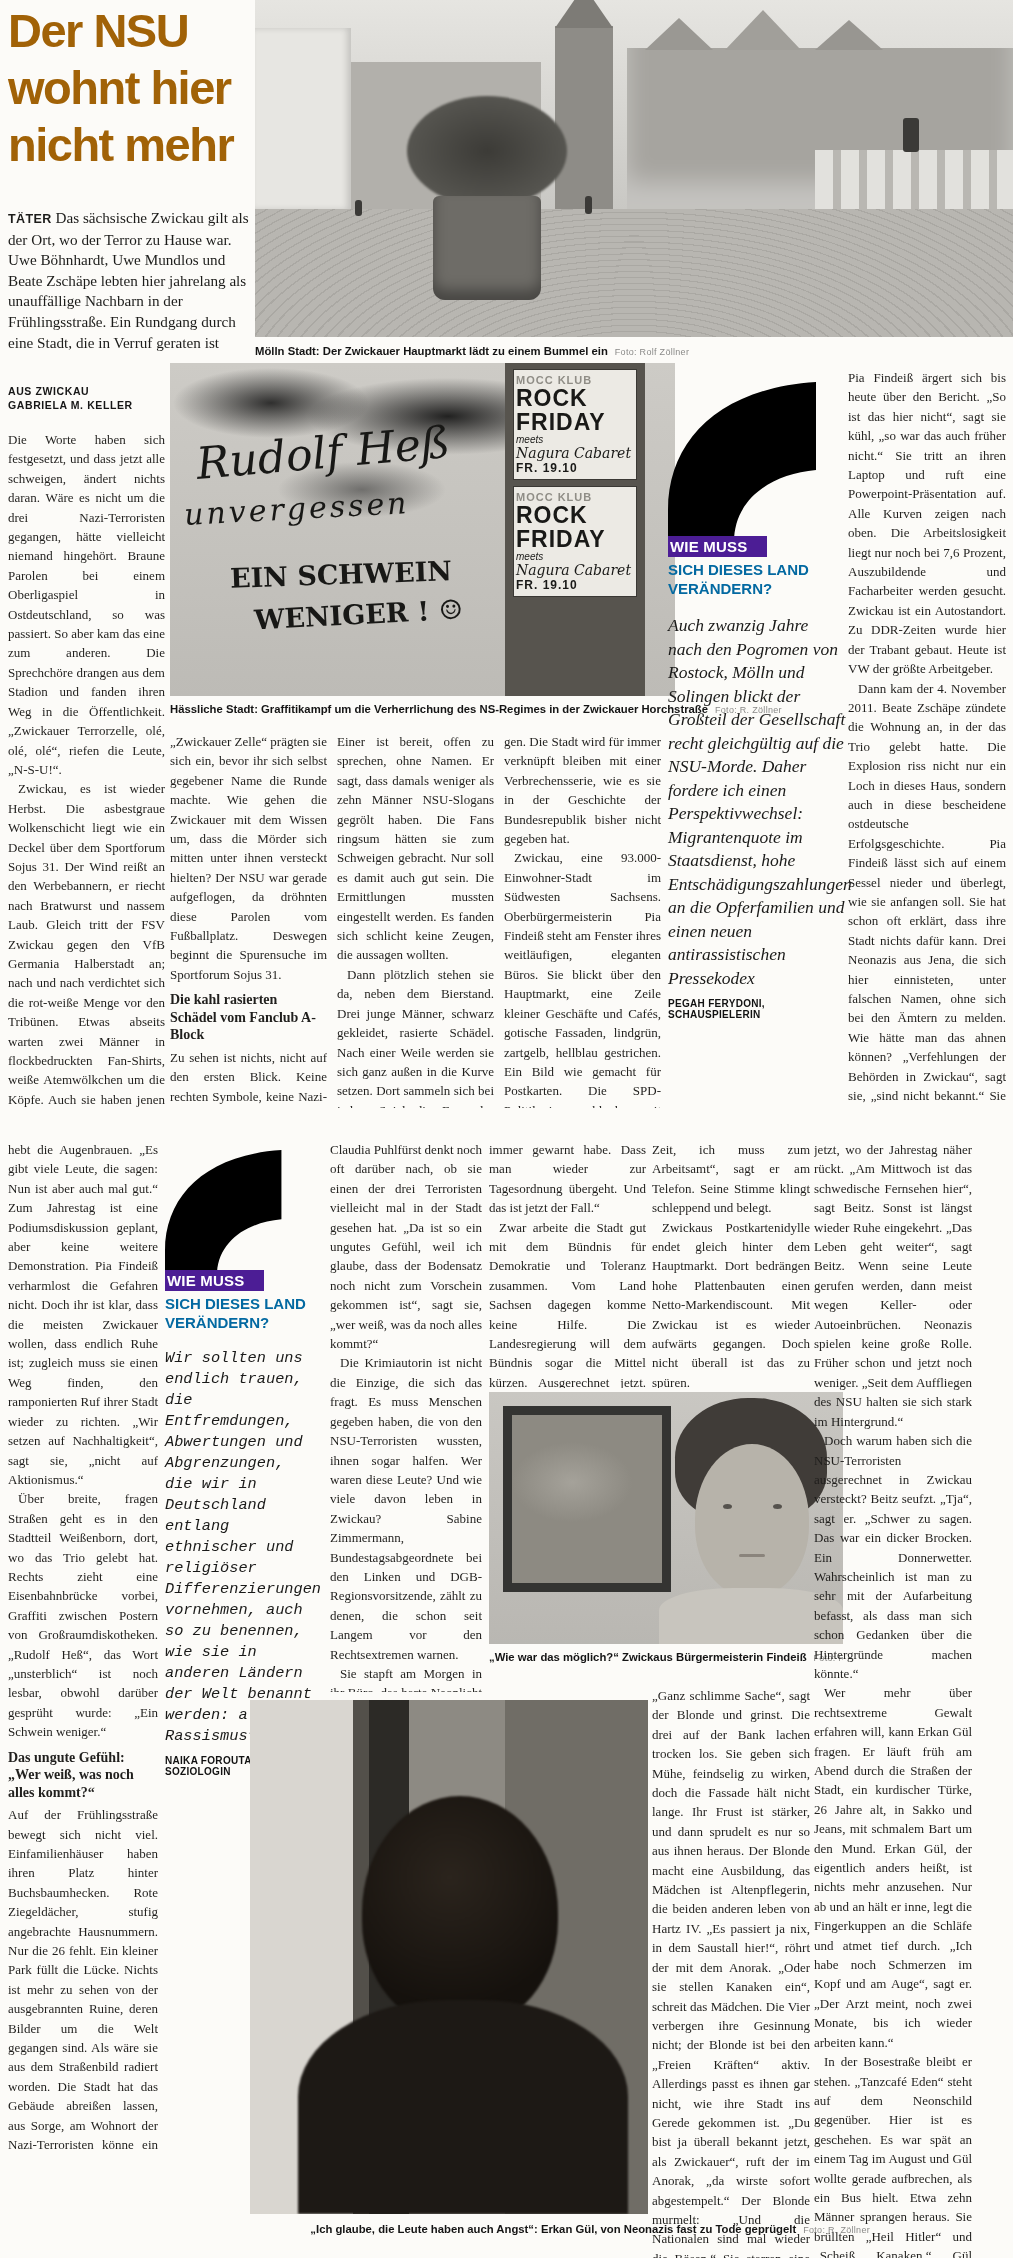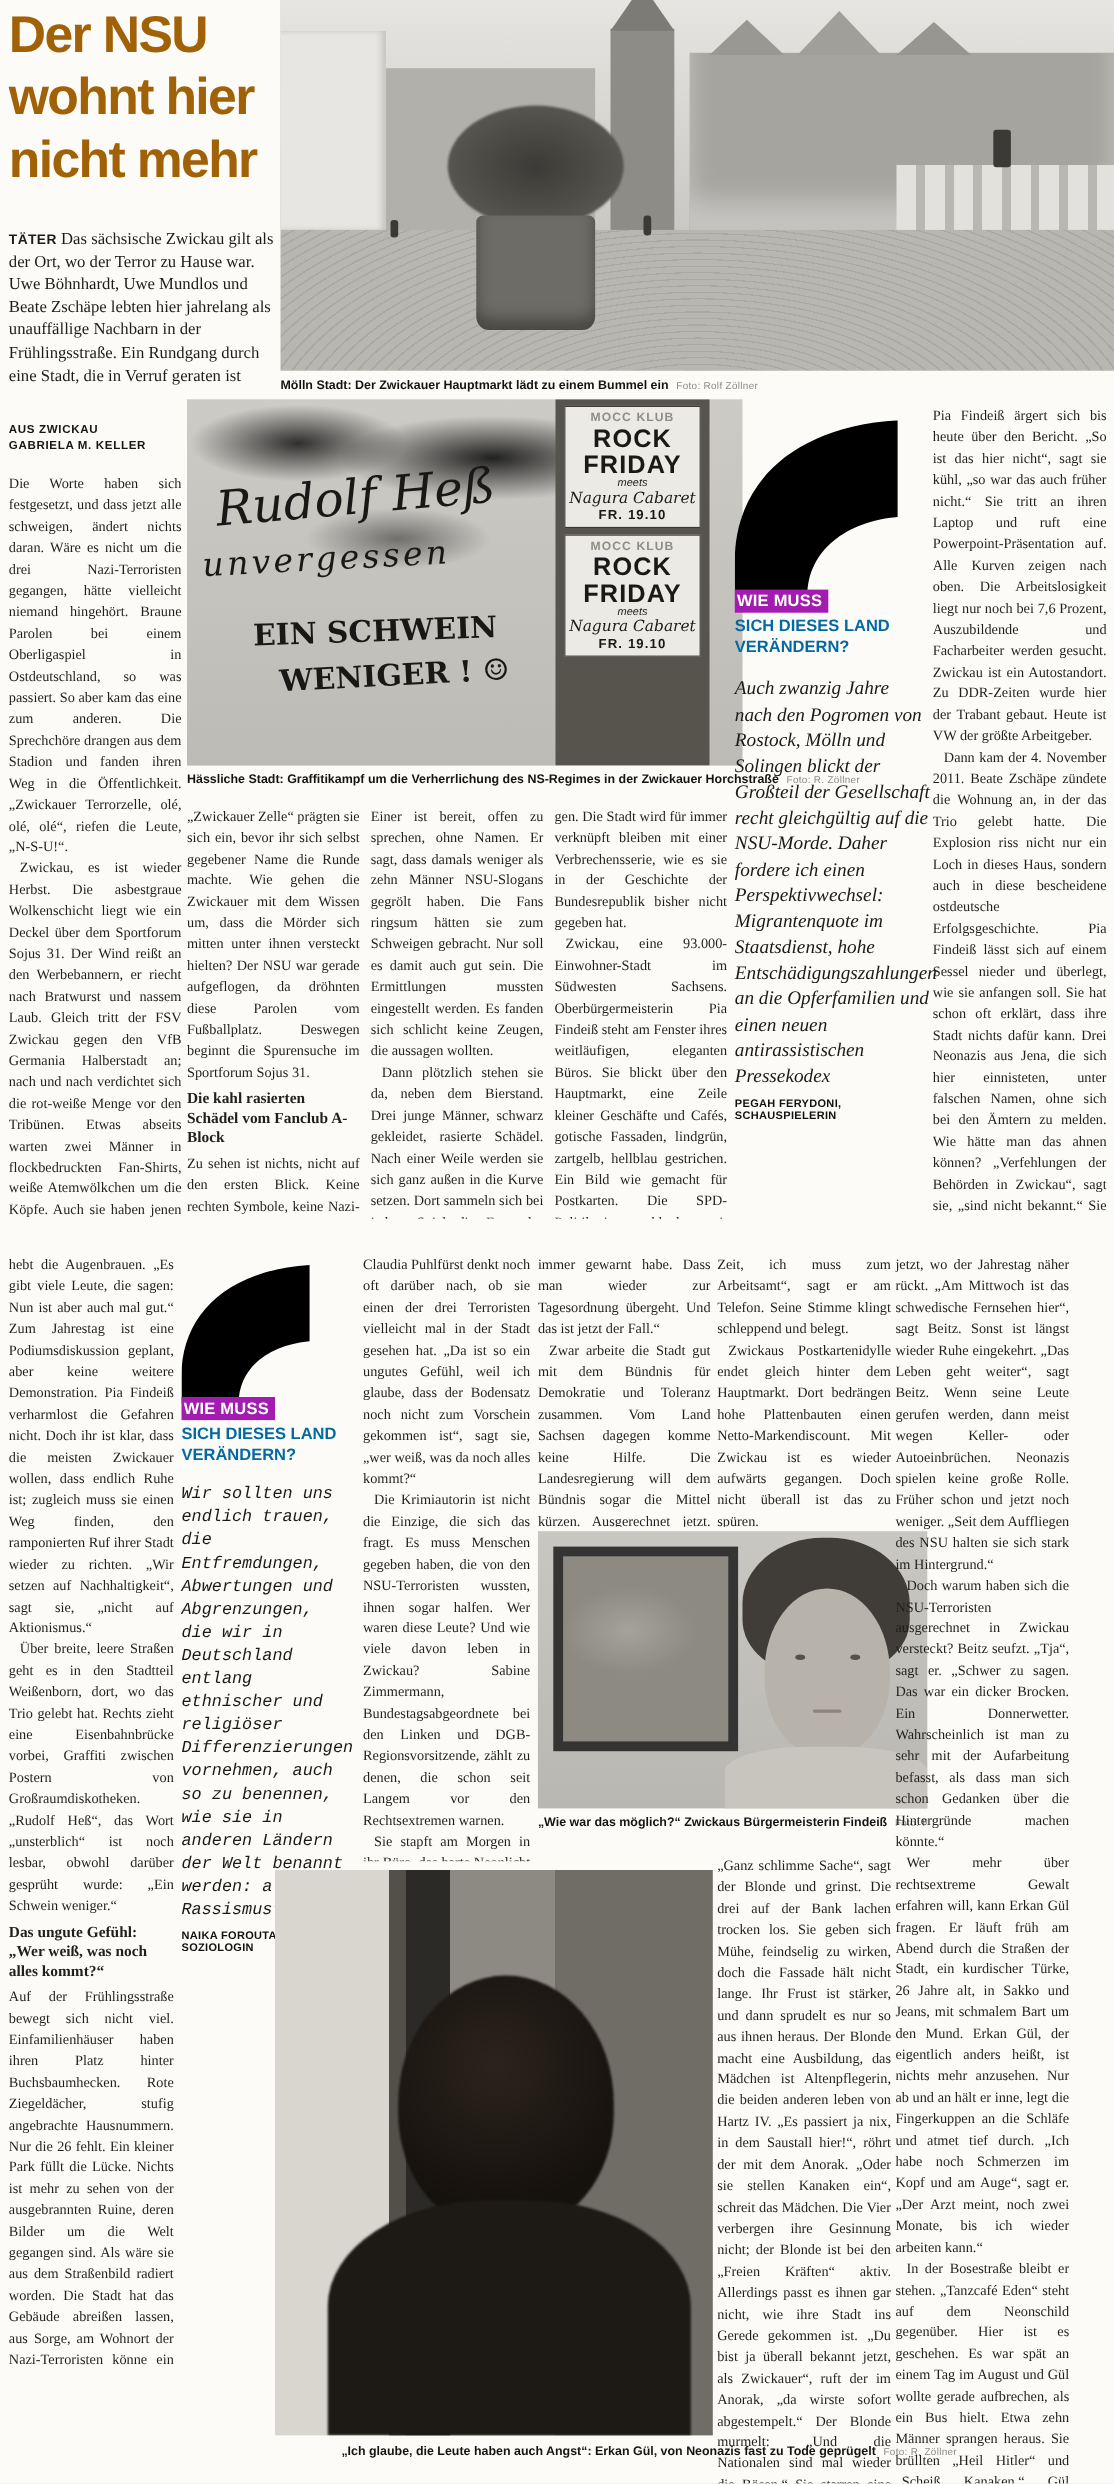--- a/index.html
+++ b/index.html
@@ -18,22 +18,22 @@
   .cap{position:absolute;font-family:"Liberation Sans",sans-serif;font-weight:bold;
        font-size:11.3px;line-height:14px;color:#141414;white-space:nowrap;overflow:hidden;}
   .cap .credit{font-weight:normal;font-size:9px;color:#8a8a88;margin-left:7px;letter-spacing:.3px;}
   
   .col{position:absolute;font-size:13px;line-height:19.4px;text-align:justify;overflow:hidden;color:#201f1d;}
   .col p{margin:0;}
   .col p + p{text-indent:10px;}
   .subhead{font-weight:bold;font-size:14px;line-height:17.5px;margin:7px 0 4px;text-align:left;}
   
   .pull{position:absolute;font-family:"Liberation Sans",sans-serif;}
-  .pull .qlabel{display:inline-block;background:#a21caf;color:#fff;font-weight:bold;
-    font-size:15px;padding:2px 6px 2px 2px;letter-spacing:.2px;}
+  .pull .qlabel{display:inline-block;background:#4c1d95;color:#fff;font-weight:bold;
+    font-size:15px;padding:2px 20px 2px 2px;letter-spacing:.2px;}
   .pull .qhead{font-weight:bold;font-size:15px;line-height:19px;color:#0369a1;margin-top:3px;}
   .pull .qtext{font-family:"Liberation Serif",serif;font-style:italic;color:#1a1a19;margin-top:16px;}
   #quote1 .qtext{font-size:17.5px;line-height:23.5px;}
   #quote2 .qtext{font-size:15.3px;line-height:21px;font-family:Liberation Mono, monospace;}
   .pull .qattr{font-weight:bold;font-size:10px;letter-spacing:.3px;margin-top:8px;color:#111;}
   .qglyph{display:block;margin-bottom:-6px;}
   
   .sky{position:absolute;left:0;top:0;width:100%;height:62%;background:linear-gradient(#e6e5e1,#c9c8c4);}
   .bld{position:absolute;}
   .gable{position:absolute;width:0;height:0;}
@@ -44,21 +44,21 @@
   .figure{position:absolute;background:#3b3a37;border-radius:3px;filter:blur(.6px);}
   
   #wall{background:
      radial-gradient(140px 50px at 20% 12%, rgba(20,20,20,.85), rgba(20,20,20,0) 70%),
      radial-gradient(200px 55px at 55% 16%, rgba(15,15,15,.9), rgba(15,15,15,0) 70%),
      radial-gradient(120px 40px at 38% 38%, rgba(40,40,40,.55), rgba(40,40,40,0) 70%),
      radial-gradient(90px 60px at 80% 70%, rgba(90,88,84,.4), rgba(90,88,84,0) 70%),
      linear-gradient(#cdcbc6,#bdbbb6);}
   .spray{position:absolute;color:#181816;font-style:italic;font-family:"DejaVu Serif",serif;white-space:nowrap;}
   .posterpanel{position:absolute;background:#57544e;}
-  .poster{background:#eceae4;border:1px solid #3a3834;margin:6px auto;width:118px;text-align:center;
+  .poster{background:#eceae4;border:1px solid #3a3834;margin:6px auto;width:118px;
     font-family:"Liberation Sans",sans-serif;color:#191917;padding:4px 2px;}
   .poster .venue{font-size:11px;font-weight:bold;color:#8f8d86;letter-spacing:1px;}
   .poster .rock{font-size:23px;font-weight:bold;letter-spacing:1px;line-height:24px;}
   .poster .meets{font-style:italic;font-size:10px;}
   .poster .scriptname{font-family:"DejaVu Serif",serif;font-style:italic;font-size:14px;}
   .poster .date{font-weight:bold;font-size:12px;letter-spacing:1px;}
   
   #mayorphoto{background:linear-gradient(#c9c7c2,#b9b7b2);}
   .painting{position:absolute;left:14px;top:14px;width:150px;height:168px;border:9px solid #343432;
     background:radial-gradient(60px 40px at 40% 40%, #a5a29a, #8d8a82);}
@@ -176,21 +176,21 @@
   <div class="col" style="left:848px;top:368px;width:158px;height:740px;">
     <div>
         <p>Pia Findeiß ärgert sich bis heute über den Bericht. „So ist das hier nicht“, sagt sie kühl, „so war das auch früher nicht.“ Sie tritt an ihren Laptop und ruft eine Powerpoint-Präsentation auf. Alle Kurven zeigen nach oben. Die Arbeitslosigkeit liegt nur noch bei 7,6 Prozent, Auszubildende und Facharbeiter werden gesucht. Zwickau ist ein Autostandort. Zu DDR-Zeiten wurde hier der Trabant gebaut. Heute ist VW der größte Arbeitgeber.</p>
         <p>Dann kam der 4. November 2011. Beate Zschäpe zündete die Wohnung an, in der das Trio gelebt hatte. Die Explosion riss nicht nur ein Loch in dieses Haus, sondern auch in diese bescheidene ostdeutsche Erfolgsgeschichte. Pia Findeiß lässt sich auf einem Sessel nieder und überlegt, wie sie anfangen soll. Sie hat schon oft erklärt, dass ihre Stadt nichts dafür kann. Drei Neonazis aus Jena, die sich hier einnisteten, unter falschen Namen, ohne sich bei den Ämtern zu melden. Wie hätte man das ahnen können? „Verfehlungen der Behörden in Zwickau“, sagt sie, „sind nicht bekannt.“ Sie spricht ganz ruhig, ohne große Gesten. Doch man spürt, dass sie den Schrecken noch nicht abgestreift hat. „Für mich sind noch viele Fragen offen“, sagt sie. „Wie das möglich sein konnte. Dass es so ein Netzwerk in Sachsen und Thüringen gibt, das das Leben der drei im Untergrund ermöglichte.“</p>
       </div>
   </div>
 
   <div class="col" style="left:8px;top:1140px;width:150px;height:1010px;">
     <div>
         <p>hebt die Augenbrauen. „Es gibt viele Leute, die sagen: Nun ist aber auch mal gut.“ Zum Jahrestag ist eine Podiumsdiskussion geplant, aber keine weitere Demonstration. Pia Findeiß verharmlost die Gefahren nicht. Doch ihr ist klar, dass die meisten Zwickauer wollen, dass endlich Ruhe ist; zugleich muss sie einen Weg finden, den ramponierten Ruf ihrer Stadt wieder zu richten. „Wir setzen auf Nachhaltigkeit“, sagt sie, „nicht auf Aktionismus.“</p>
-        <p>Über breite, leere Straßen geht es in den Stadtteil Weißenborn, dort, wo das Trio gelebt hat. Rechts zieht eine Eisenbahnbrücke vorbei, Graffiti zwischen Postern von Großraumdiskotheken. „Rudolf Heß“, das Wort „unsterblich“ ist noch lesbar, obwohl darüber gesprüht wurde: „Ein Schwein weniger.“</p>
+        <p>Über breite, fragen Straßen geht es in den Stadtteil Weißenborn, dort, wo das Trio gelebt hat. Rechts zieht eine Eisenbahnbrücke vorbei, Graffiti zwischen Postern von Großraumdiskotheken. „Rudolf Heß“, das Wort „unsterblich“ ist noch lesbar, obwohl darüber gesprüht wurde: „Ein Schwein weniger.“</p>
       </div>
     <div class="subhead">Das ungute Gefühl: „Wer weiß, was noch alles kommt?“</div>
     <div>
         <p>Auf der Frühlingsstraße bewegt sich nicht viel. Einfamilienhäuser haben ihren Platz hinter Buchsbaumhecken. Rote Ziegeldächer, stufig angebrachte Hausnummern. Nur die 26 fehlt. Ein kleiner Park füllt die Lücke. Nichts ist mehr zu sehen von der ausgebrannten Ruine, deren Bilder um die Welt gegangen sind. Als wäre sie aus dem Straßenbild radiert worden. Die Stadt hat das Gebäude abreißen lassen, aus Sorge, am Wohnort der Nazi-Terroristen könne ein Wallfahrtsort für die Rechten entstehen.</p>
       </div>
   </div>
 
   <div class="pull" id="quote2" style="left:165px;top:1150px;width:150px;height:470px;">
     <svg class="qglyph" width="118" height="126" viewBox="0 0 150 160">
         <path fill="#000" d="M148 0 C52 6 0 58 0 128 L0 160 L66 160 C66 118 102 92 148 88 Z"></path>

